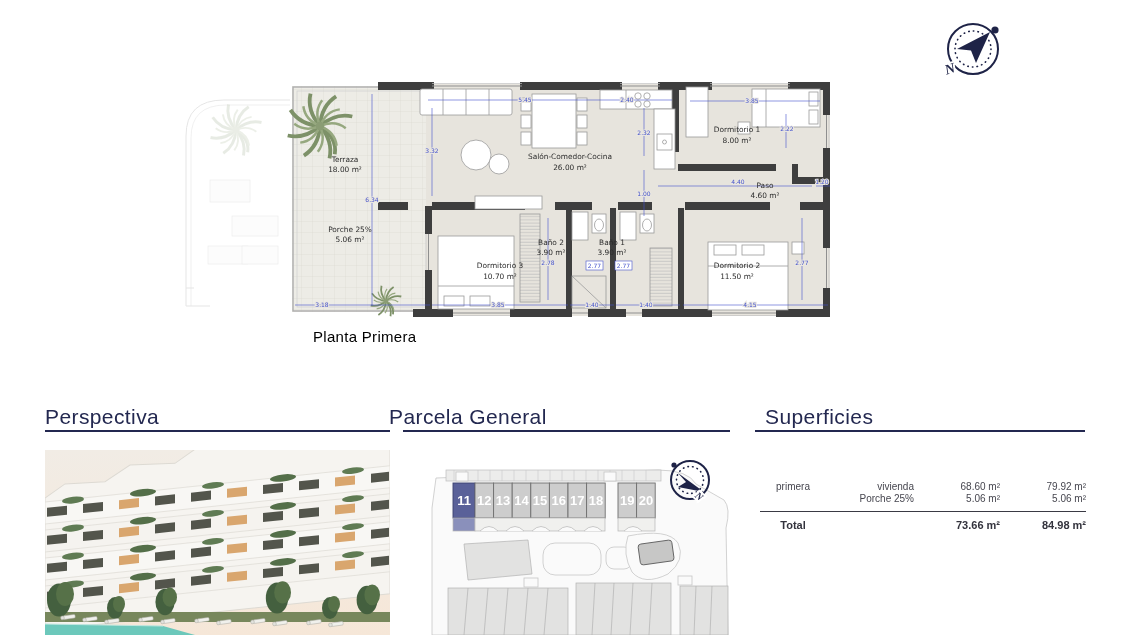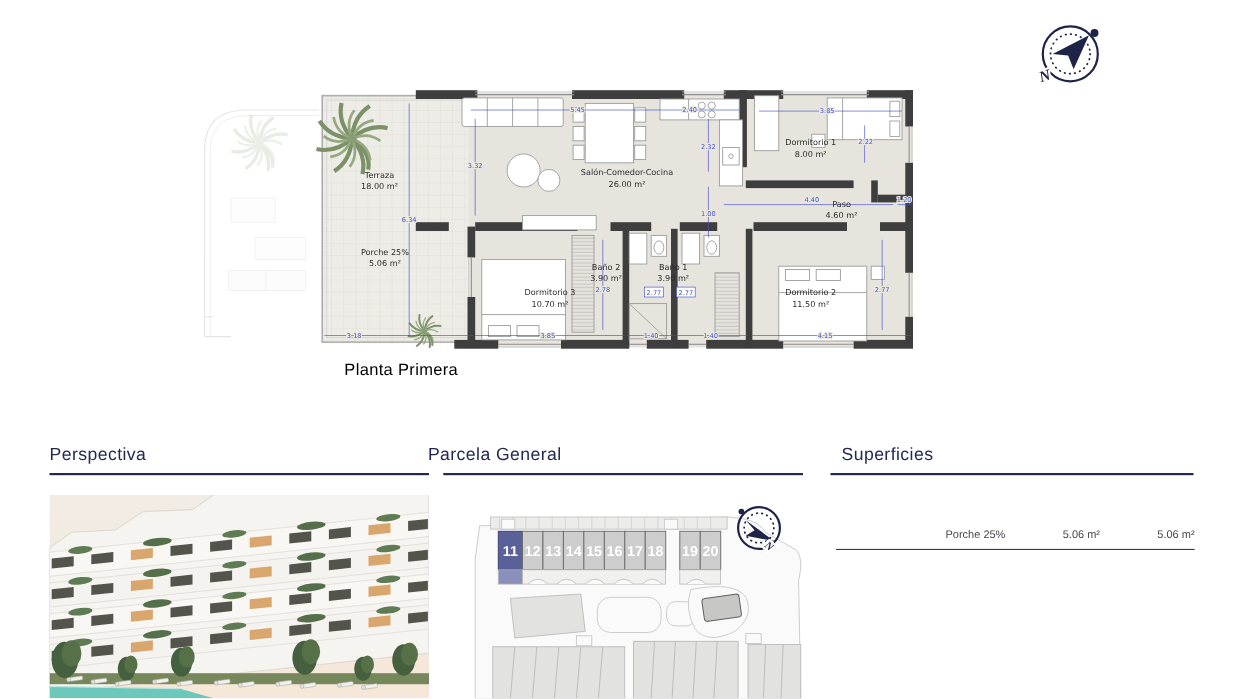--- a/index.html
+++ b/index.html
@@ -1,19 +1,19 @@
 <!DOCTYPE html>
 <html><head>
 <meta charset="utf-8">
 <style>
   html,body{margin:0;padding:0;background:#ffffff;}
   body{position:relative;width:1130px;height:635px;overflow:hidden;
        font-family:"Liberation Sans",sans-serif;color:#232850;}
   .abs{position:absolute;}
-  .sec-title{font-size:16px;letter-spacing:.4px;color:#232850;}
+  .sec-title{font-size:21px;letter-spacing:.4px;color:#232850;}
   .sec-underline{height:2px;background:#232850;}
   .plan-title{font-size:15px;color:#000000;letter-spacing:.3px;}
 
   
   .wall{fill:#3e3e3e;}
   .win{stroke:#8f8f8f;stroke-width:1;fill:none;}
   .win2{stroke:#c2c2c2;stroke-width:.7;fill:none;}
   .rail{stroke:#adadad;stroke-width:1.4;fill:none;}
   .rail2{stroke:#cfcfcf;stroke-width:.7;fill:none;}
   .furn{fill:#ffffff;stroke:#9a9a9a;stroke-width:.8;}
@@ -490,19 +490,31 @@
     <text class="cN" x="268" y="52" style="font-size:10px" transform="rotate(40 272 48)">N</text>
   </g>
 </svg>
 
 <div class="abs sec-title" style="left:765px;top:405px;">Superficies</div>
 <div class="abs sec-underline" style="left:755px;top:430px;width:330px;"></div>
 
 <div class="abs sup-table" style="left:760px;top:476px;">
   <div class="body-block">
     <div class="trow">
+      <span class="td c1">primera</span>
+      <span class="td c2">vivienda</span>
+      <span class="td c3">68.60 m²</span>
+      <span class="td c4">79.92 m²</span>
+    </div>
+    <div class="trow">
       <span class="td c1"></span>
       <span class="td c2">Porche 25%</span>
       <span class="td c3">5.06 m²</span>
       <span class="td c4">5.06 m²</span>
     </div>
   </div>
+  <div class="trow total-row">
+    <span class="td c1">Total</span>
+    <span class="td c2"></span>
+    <span class="td c3">73.66 m²</span>
+    <span class="td c4">84.98 m²</span>
+  </div>
 </div>
 
 </body></html>

